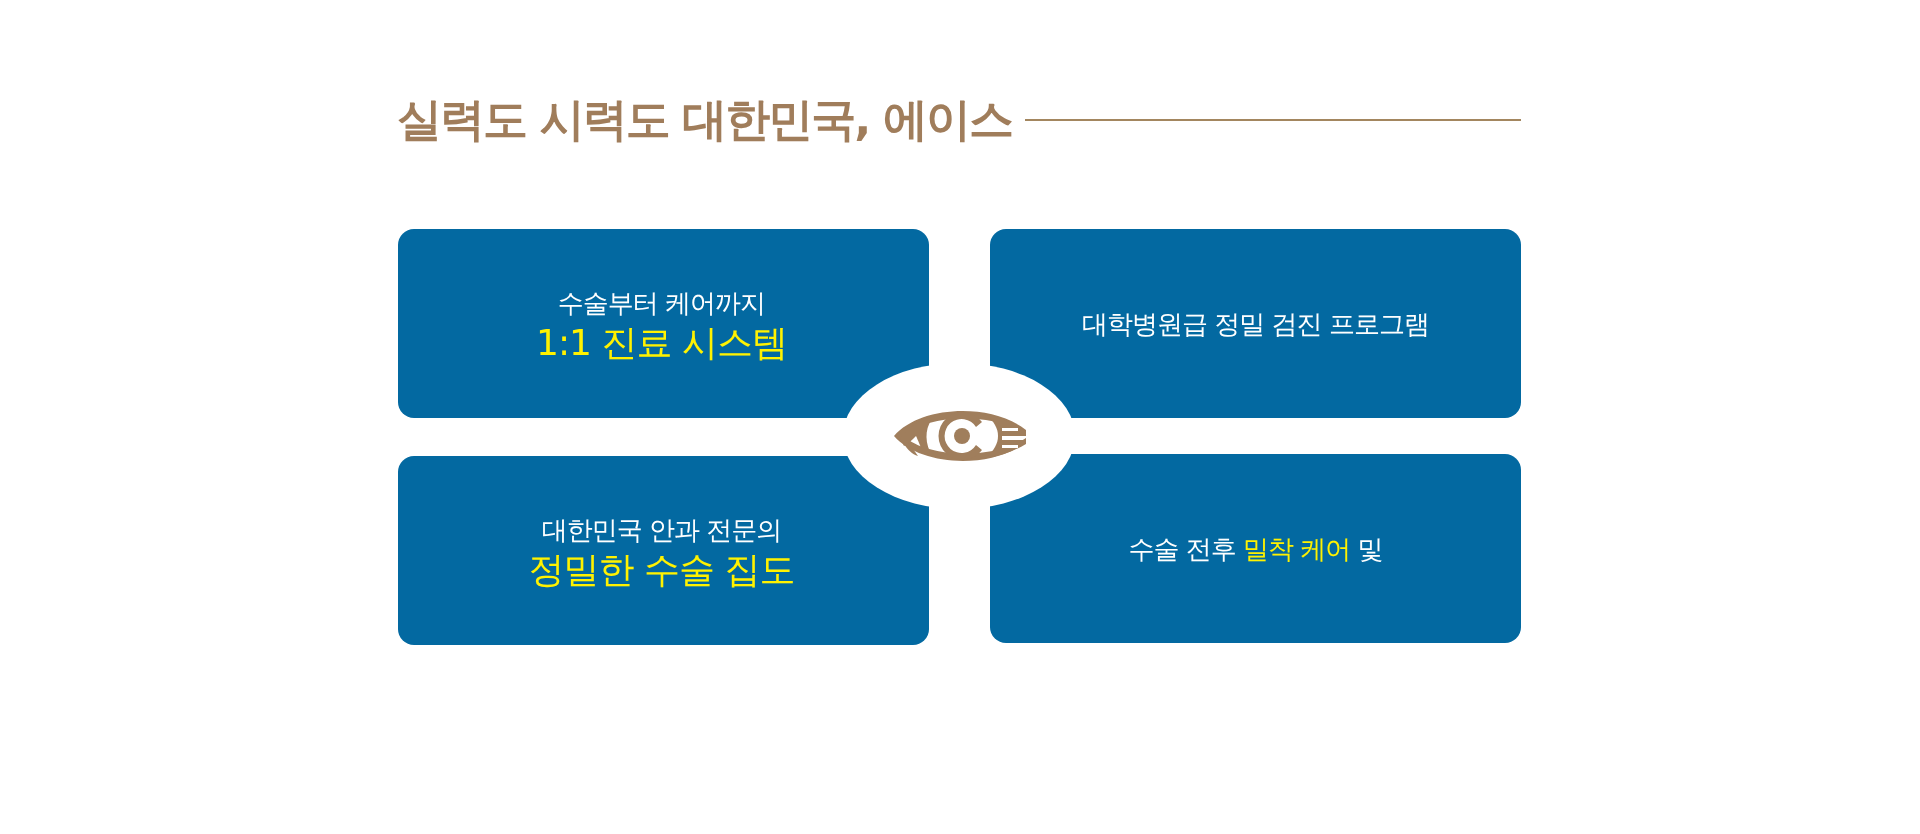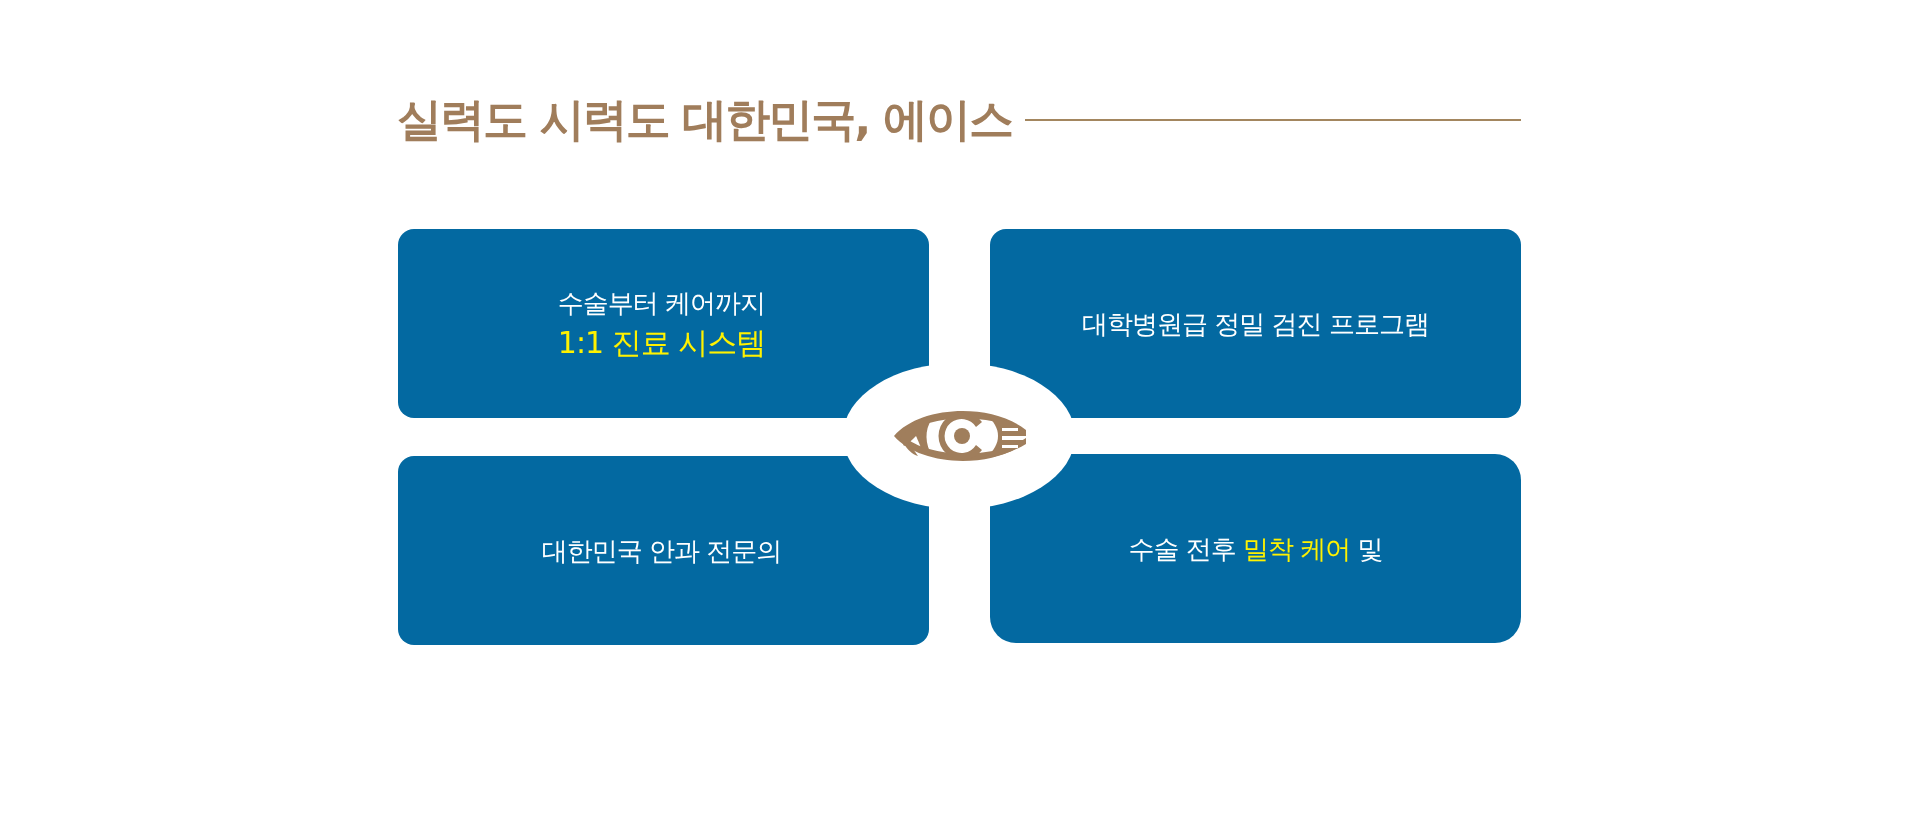--- a/index.html
+++ b/index.html
@@ -39,30 +39,30 @@
       display: flex;
       flex-direction: column;
       align-items: center;
       justify-content: center;
       text-align: center;
       box-sizing: border-box;
     }
     .card.tl { left: 398px; top: 229px; }
     .card.tr { left: 990px; top: 229px; }
     .card.bl { left: 398px; top: 456px; }
-    .card.br { left: 990px; top: 454px; border-radius: 26px; }
+    .card.br { left: 990px; top: 454px; }
     .card .line1 {
       font-size: 26px;
       color: #ffffff;
       line-height: 38px;
       letter-spacing: -1px;
       white-space: nowrap;
     }
     .card .line2 {
-      font-size: 30px;
+      font-size: 36px;
       color: #fff200;
       line-height: 42px;
       letter-spacing: -1px;
       white-space: nowrap;
     }
     .hl { color: #fff200; }
     .card.tl .inner, .card.bl .inner { transform: translateX(-2px); }
     .ellipse {
       position: absolute;
       left: 843px;
@@ -95,20 +95,21 @@
 
 <div class="card tr">
   <div class="inner">
     <div class="line1">대학병원급 정밀 검진 프로그램</div>
   </div>
 </div>
 
 <div class="card bl">
   <div class="inner">
     <div class="line1">대한민국 안과 전문의</div>
+    <div class="line2">정밀한 수술 집도</div>
   </div>
 </div>
 
 <div class="card br">
   <div class="inner">
     <div class="line1"><span>수술 전후 </span><span class="hl">밀착 케어</span><span> 및</span></div>
   </div>
 </div>
 
 <div class="ellipse"></div>

